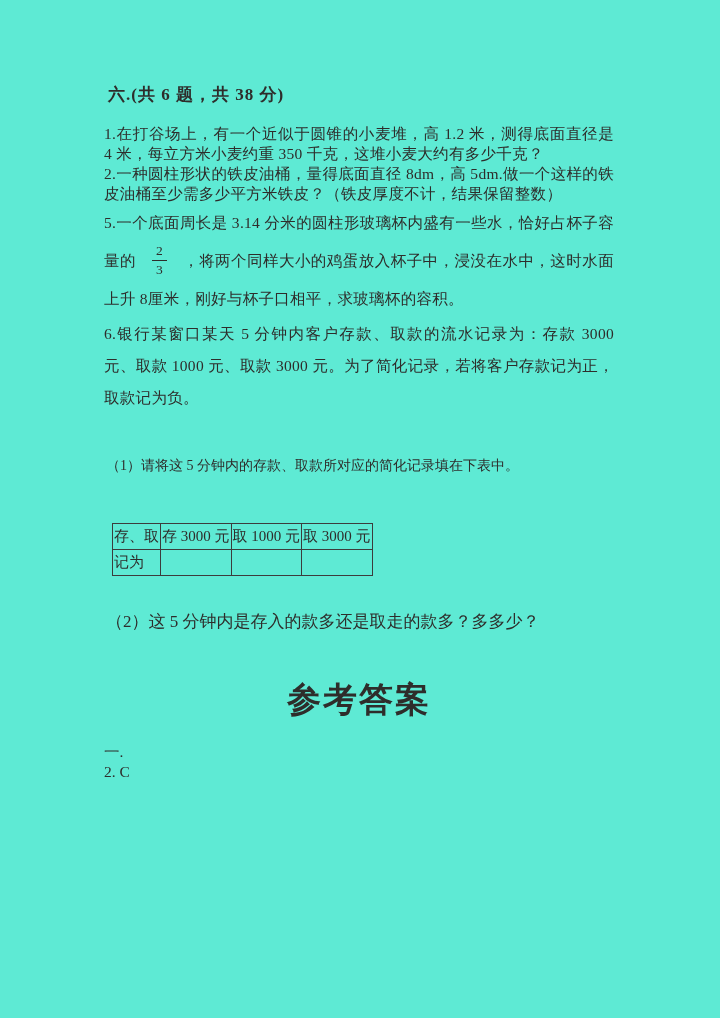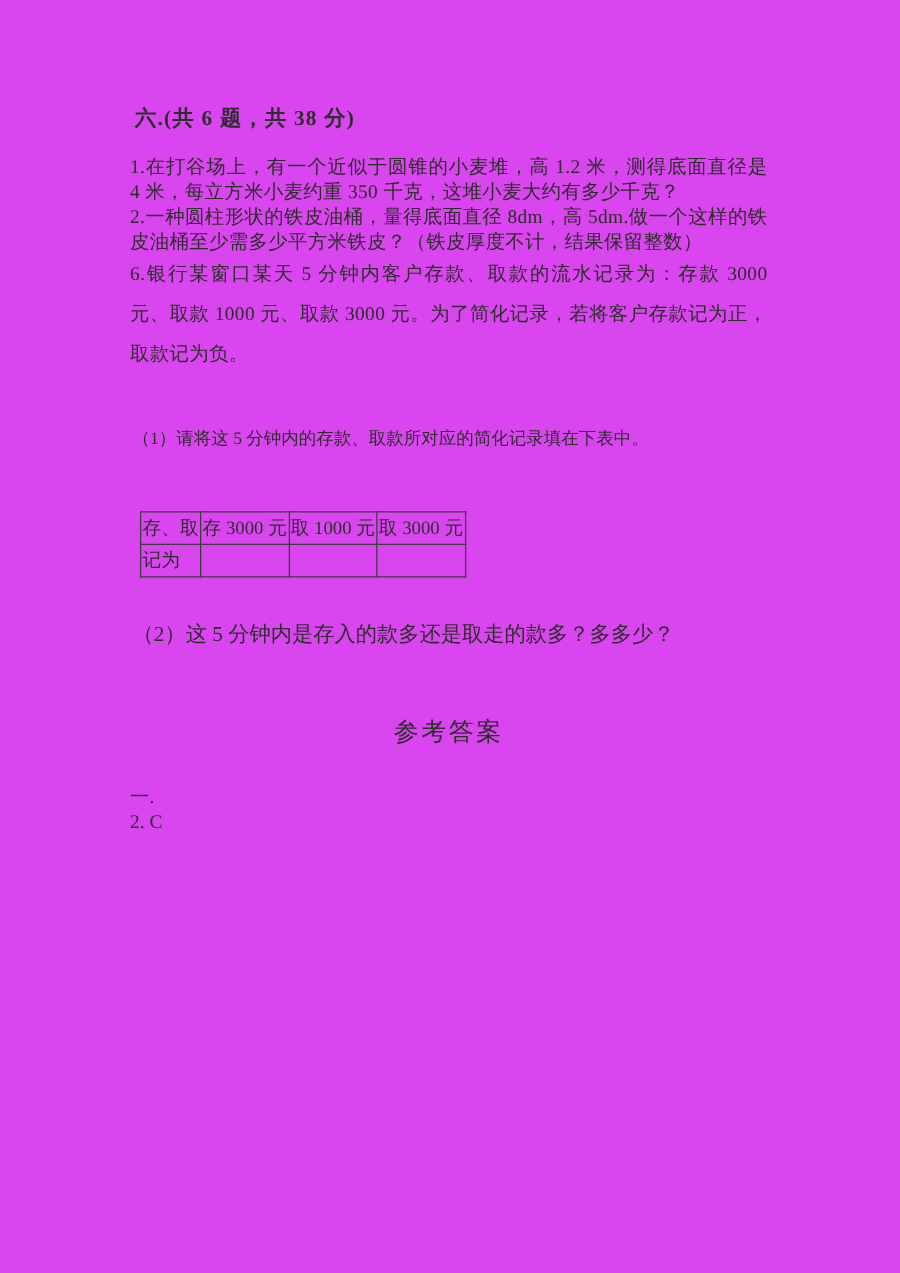--- a/index.html
+++ b/index.html
@@ -1,20 +1,20 @@
 <!DOCTYPE html>
 <html><head>
 <meta charset="utf-8">
 <style>
   * { box-sizing: border-box; margin: 0; padding: 0; }
   html, body { background: #e8e8e6; }
   .page {
     width: 720px;
     height: 1018px;
-    background: #d946ef;
+    background: #5eead4;
     font-family: "Liberation Serif", "DejaVu Serif", serif;
     color: #2e2d2b;
     position: relative;
     overflow: hidden;
     margin: 0 auto;
   }
   .content {
     padding: 84px 106px 0 104px;
   }
   .section-title {
@@ -76,22 +76,22 @@
   td.c2 { width: 66px; }
   td.c3 { width: 69px; }
   .sub-q2 {
     margin: 36px 0 0 2px;
     font-size: 17px;
     line-height: 20px;
   }
   .answers-title {
     margin: 52px 0 12px 0;
     text-align: center;
-    font-size: 20px;
-    font-weight: normal;
+    font-size: 34px;
+    font-weight: bold;
     line-height: 32px;
     letter-spacing: 2px;
   }
   .answers-section {
     margin: 26px 0 0 0;
     font-size: 15.5px;
     line-height: 20px;
   }
   .answer-item {
     font-size: 15.5px;
@@ -104,20 +104,23 @@
 
 <div class="page">
   <div class="content">
 
     <div class="section-title">六.(共 6 题，共 38 分)</div>
 
     <p class="q">1.在打谷场上，有一个近似于圆锥的小麦堆，高 1.2 米，测得底面直径是 4 米，每立方米小麦约重 350 千克，这堆小麦大约有多少千克？</p>
     <p class="q">2.一种圆柱形状的铁皮油桶，量得底面直径 8dm，高 5dm.做一个这样的铁皮油桶至少需多少平方米铁皮？（铁皮厚度不计，结果保留整数）</p>
 
 
+    <p class="q loose38">
+      <span>5.一个底面周长是 3.14 分米的圆柱形玻璃杯内盛有一些水，恰好占杯子容量的</span><span class="frac"><span class="num">2</span><span class="den">3</span></span><span>，将两个同样大小的鸡蛋放入杯子中，浸没在水中，这时水面上升 8</span><span>厘米，刚好与杯子口相平，求玻璃杯的容积。</span>
+    </p>
 
     <p class="q loose32">6.银行某窗口某天 5 分钟内客户存款、取款的流水记录为：存款 3000 元、取款 1000 元、取款 3000 元。为了简化记录，若将客户存款记为正，取款记为负。</p>
 
     <p class="sub-q1">（1）请将这 5 分钟内的存款、取款所对应的简化记录填在下表中。</p>
 
     <table class="record">
       <tbody>
           <tr>
         <td class="c0">存、取</td>
         <td class="c1">存 3000 元</td>

